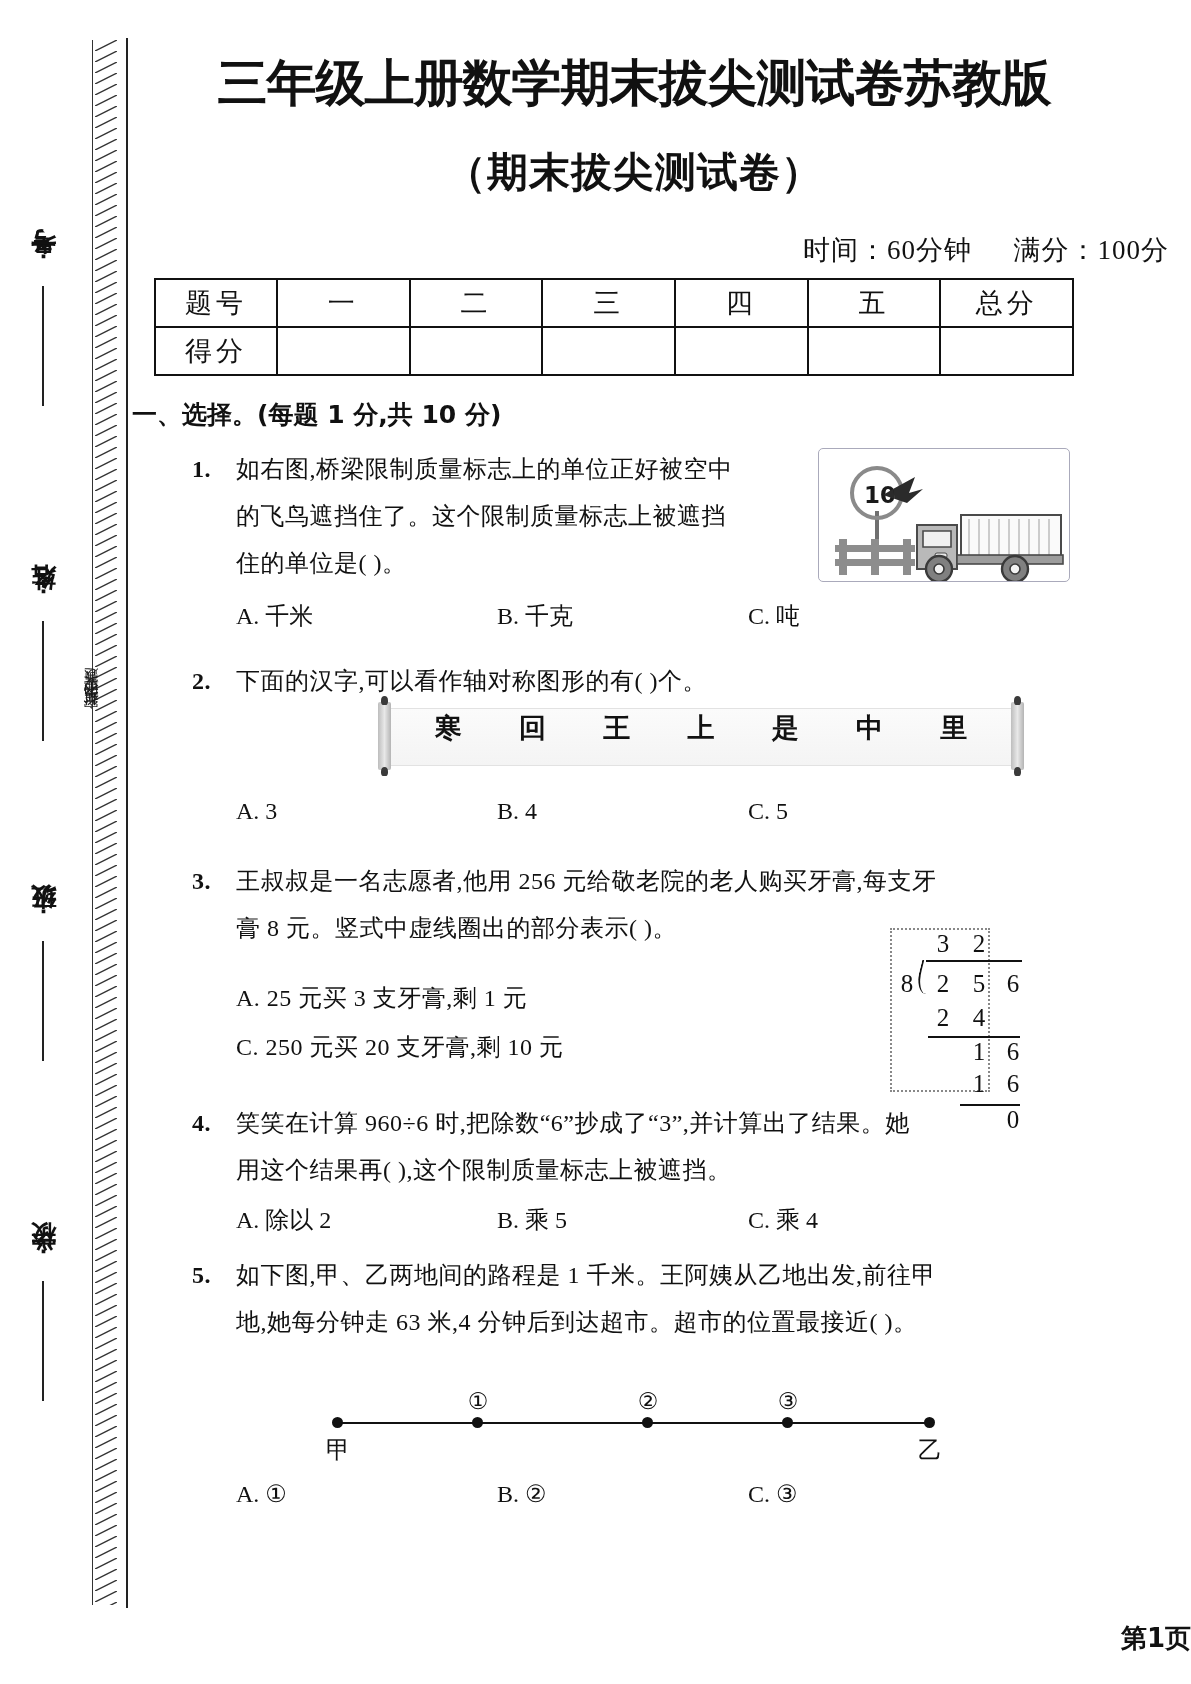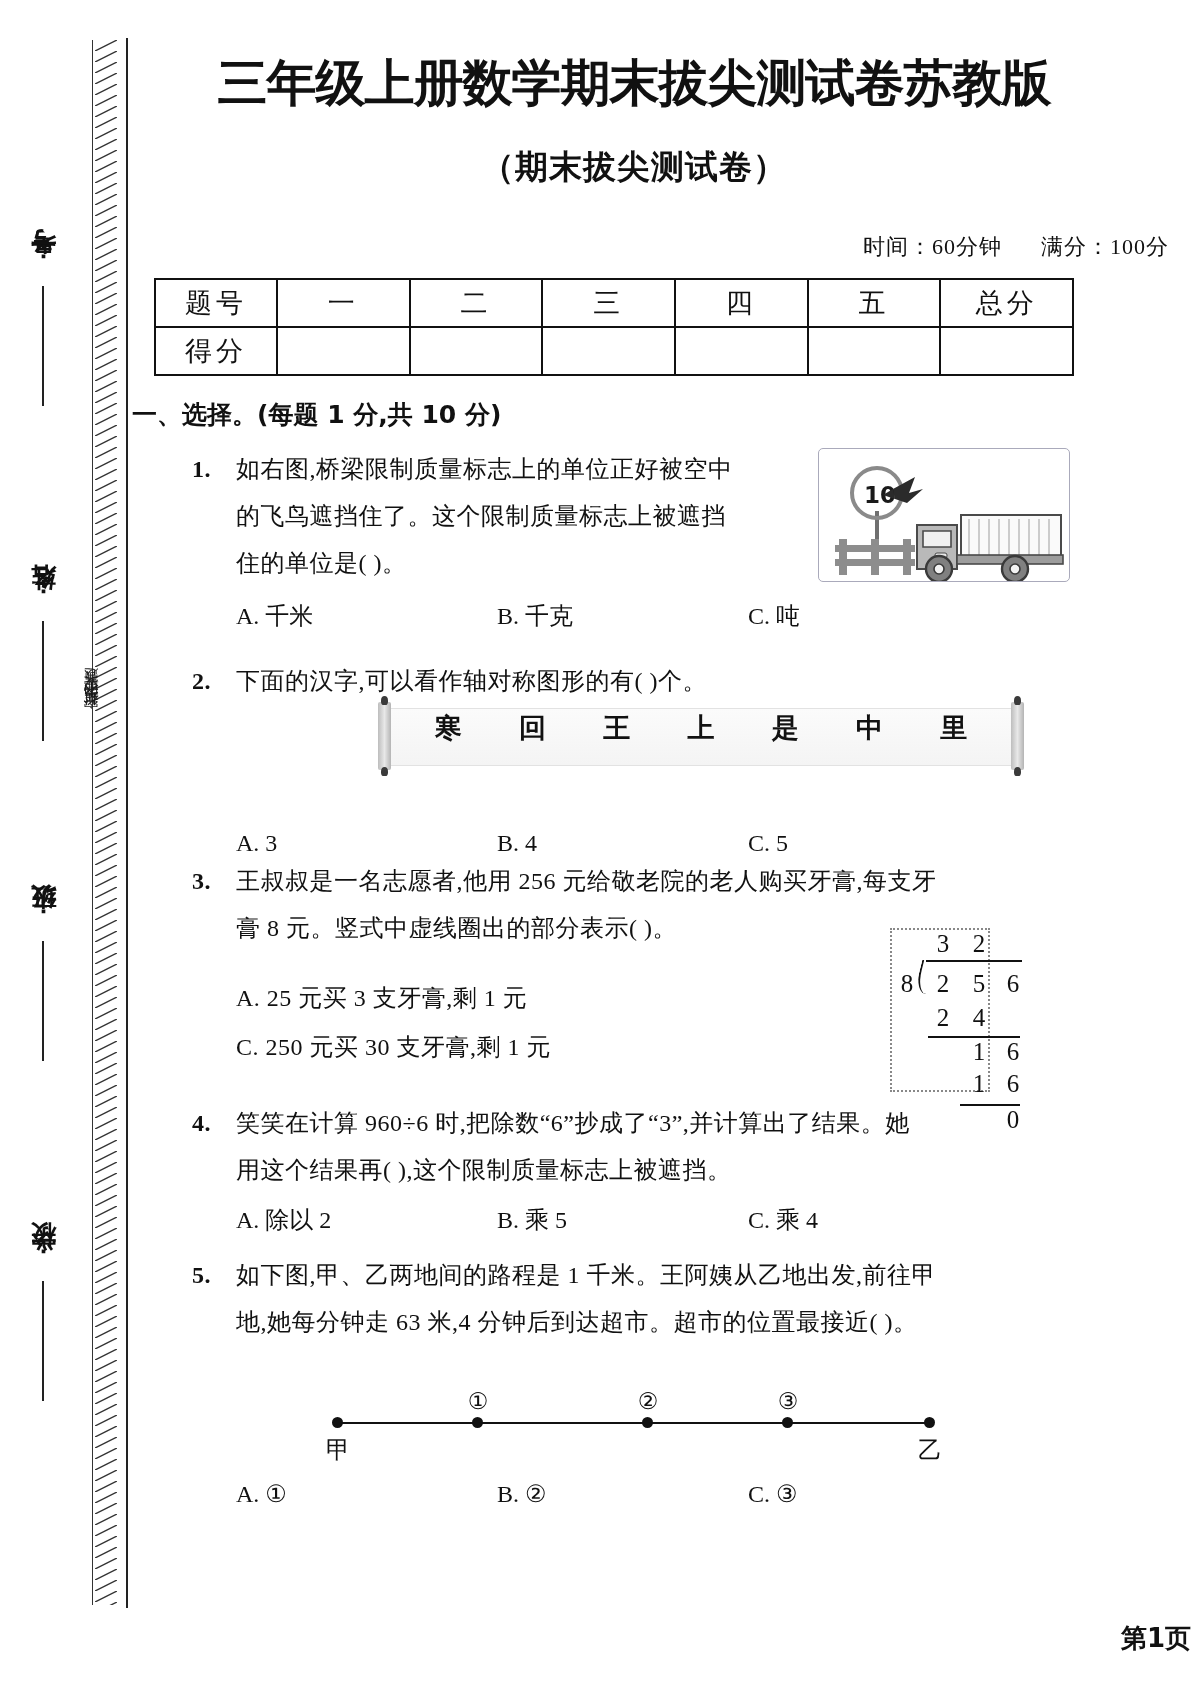--- a/index.html
+++ b/index.html
@@ -93,27 +93,27 @@
     letter-spacing: -1px;
     white-space: nowrap;
   }
   .title-sub {
     position: absolute;
     left: 6px; top: 145px;
     width: 1000px;
     text-align: center;
     font-family: "DejaVu Sans", sans-serif;
     font-weight: bold;
-    font-size: 33px;
+    font-size: 41px;
     letter-spacing: 1px;
   }
   .meta-line {
     position: absolute;
     right: 22px; top: 232px;
-    font-size: 22px;
+    font-size: 27px;
     white-space: nowrap;
     letter-spacing: 1px;
   }
   .meta-line .gap { display: inline-block; width: 26px; }
 
   
   table.score-table {
     position: absolute;
     left: 26px; top: 278px;
     width: 920px;
@@ -455,21 +455,21 @@
       <span>寒</span>
       <span>回</span>
       <span>王</span>
       <span>上</span>
       <span>是</span>
       <span>中</span>
       <span>里</span>
     </div>
   </div>
 
-  <div class="opts" style="left:108px; top:798px;margin-top:32px;">
+  <div class="opts" style="left:108px; top:798px;">
     <span class="o opt-a">A. 3</span>
     <span class="o opt-b">B. 4</span>
     <span class="o">C. 5</span>
   </div>
 
   <div class="q" style="left:64px; top:858px; width:900px;">
     <span class="num">3.</span>
     <div class="body">
       <div>王叔叔是一名志愿者,他用 256 元给敬老院的老人购买牙膏,每支牙</div>
       <div>膏 8 元。竖式中虚线圈出的部分表示(        )。</div>
@@ -492,21 +492,21 @@
     <span class="dv-cell" style="left:76px; top:120px;">1</span>
     <span class="dv-cell" style="left:110px; top:120px;">6</span>
     <span class="dv-cell" style="left:76px; top:152px;">1</span>
     <span class="dv-cell" style="left:110px; top:152px;">6</span>
     <div style="position:absolute;left:70px;top:186px;width:60px;height:2px;background:#111;"></div>
     <span class="dv-cell" style="left:110px; top:188px;">0</span>
   </div>
 
   <div class="q" style="left:108px; top:974px; width:700px; line-height:49px;">
     <div>A. 25 元买 3 支牙膏,剩 1 元</div>
-    <div>C. 250 元买 30 支牙膏,剩 1 元</div>
+    <div>C. 250 元买 20 支牙膏,剩 10 元</div>
   </div>
 
   <div class="q" style="left:64px; top:1100px; width:900px;">
     <span class="num">4.</span>
     <div class="body">
       <div>笑笑在计算 960÷6 时,把除数“6”抄成了“3”,并计算出了结果。她</div>
       <div>用这个结果再(        ),这个限制质量标志上被遮挡。</div>
     </div>
   </div>
 

